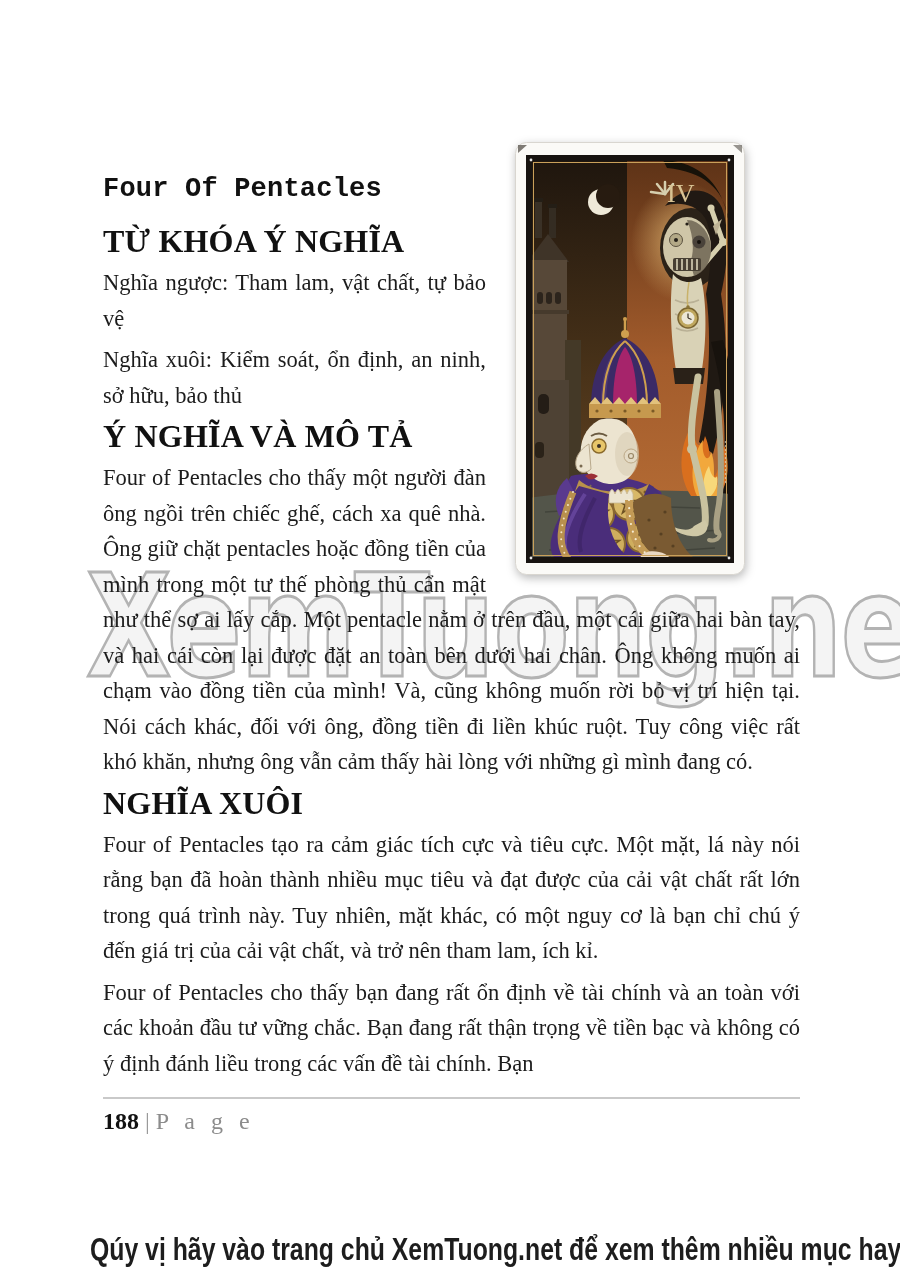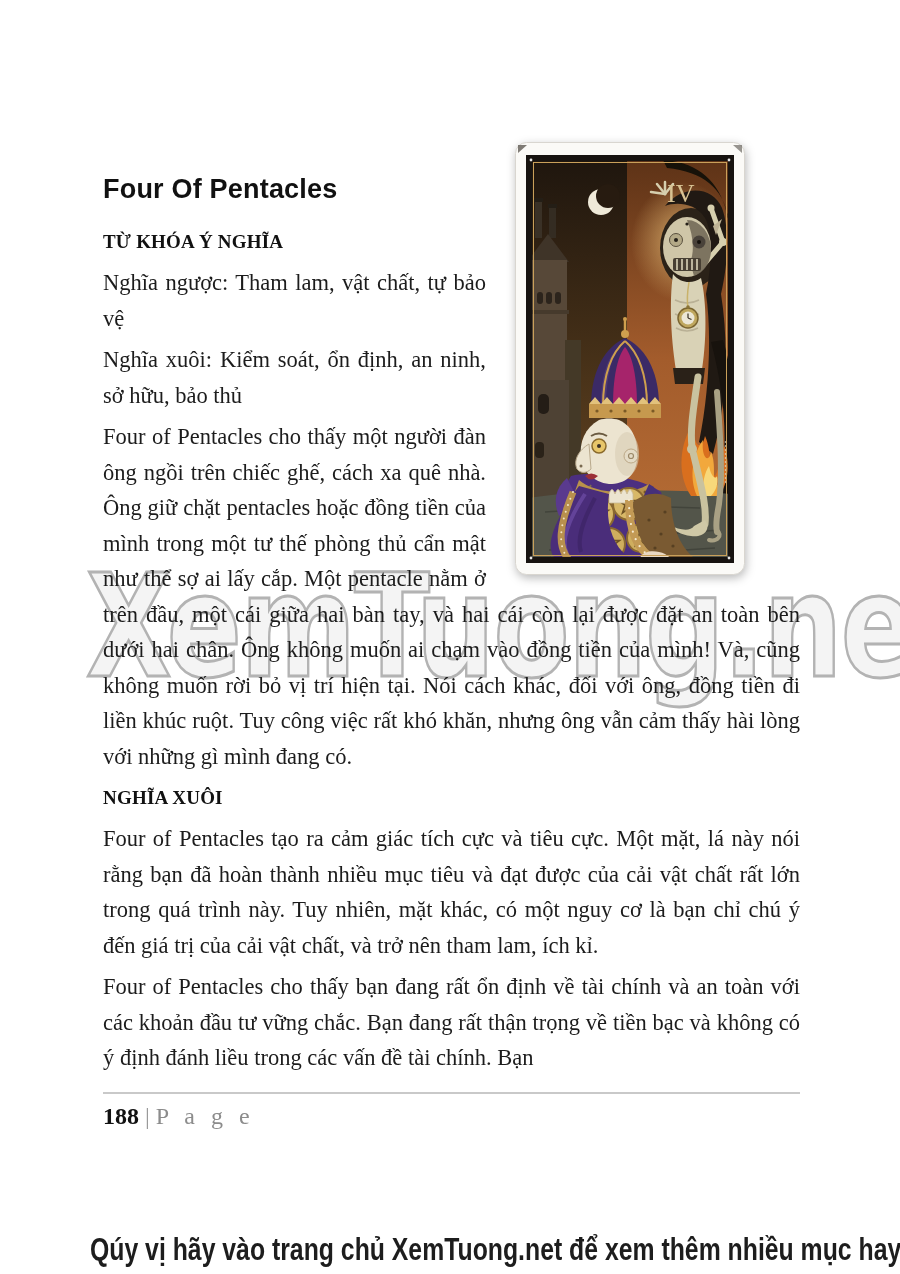--- a/index.html
+++ b/index.html
@@ -18,25 +18,25 @@
     transform:scaleX(.78);transform-origin:left top;
   }
   
   .content{position:relative;z-index:1;padding:172px 100px 0 103px;}
   .card-float{float:right;width:300px;height:443px;margin:-32px 0 6px 14px;position:relative;}
   .card{
     position:absolute;left:15px;top:2px;width:230px;height:433px;
     filter:drop-shadow(1px 3px 5px rgba(0,0,0,.28));
   }
   h1.doc-title{
-    font-family:Liberation Sans, sans-serif;font-weight:bold;
+    font-family:Liberation Mono, monospace;font-weight:bold;
     font-size:27px;line-height:34px;margin:0 0 20px;letter-spacing:.2px;color:#111;
   }
   h2.doc-heading{
-    font-size:19px;line-height:31px;margin:8px 0 8px;letter-spacing:.2px;color:#111;
+    font-size:32px;line-height:31px;margin:8px 0 8px;letter-spacing:.2px;color:#111;
     font-family:"Liberation Serif", serif;font-weight:bold;
   }
   p.body-text{
     font-size:22.5px;line-height:35.5px;margin:0 0 6px;
     text-align:justify;text-justify:inter-word;
   }
   .rule{border:none;border-top:2px solid #c9c9c9;margin:16px 0 6px;}
   .pagenum-row{font-size:24px;line-height:32px;}
   .page-number{font-weight:bold;color:#111;margin-top:14px;}
   .page-sep{color:#9a9a9a;padding:0 6px;}
@@ -303,20 +303,21 @@
       </g>
     </svg>
   </div>
 
   <h1 class="doc-title">Four Of Pentacles</h1>
 
   <h2 class="doc-heading">TỪ KHÓA Ý NGHĨA</h2>
   <p class="body-text">Nghĩa ngược: Tham lam, vật chất, tự bảo vệ</p>
   <p class="body-text">Nghĩa xuôi: Kiểm soát, ổn định, an ninh, sở hữu, bảo thủ</p>
 
+  <h2 class="doc-heading">Ý NGHĨA VÀ MÔ TẢ</h2>
   <p class="body-text">Four of Pentacles cho thấy một người đàn ông ngồi trên chiếc ghế, cách xa quê nhà. Ông giữ chặt pentacles hoặc đồng tiền của mình trong một tư thế phòng thủ cẩn mật như thể sợ ai lấy cắp. Một pentacle nằm ở trên đầu, một cái giữa hai bàn tay, và hai cái còn lại được đặt an toàn bên dưới hai chân. Ông không muốn ai chạm vào đồng tiền của mình! Và, cũng không muốn rời bỏ vị trí hiện tại. Nói cách khác, đối với ông, đồng tiền đi liền khúc ruột. Tuy công việc rất khó khăn, nhưng ông vẫn cảm thấy hài lòng với những gì mình đang có.</p>
 
   <h2 class="doc-heading">NGHĨA XUÔI</h2>
   <p class="body-text">Four of Pentacles tạo ra cảm giác tích cực và tiêu cực. Một mặt, lá này nói rằng bạn đã hoàn thành nhiều mục tiêu và đạt được của cải vật chất rất lớn trong quá trình này. Tuy nhiên, mặt khác, có một nguy cơ là bạn chỉ chú ý đến giá trị của cải vật chất, và trở nên tham lam, ích kỉ.</p>
   <p class="body-text">Four of Pentacles cho thấy bạn đang rất ổn định về tài chính và an toàn với các khoản đầu tư vững chắc. Bạn đang rất thận trọng về tiền bạc và không có ý định đánh liều trong các vấn đề tài chính. Bạn</p>
 
   <hr class="rule">
   <div class="pagenum-row">
     <span class="page-number">188</span><span class="page-sep">|</span><span class="page-label">P a g e</span>
   </div>

